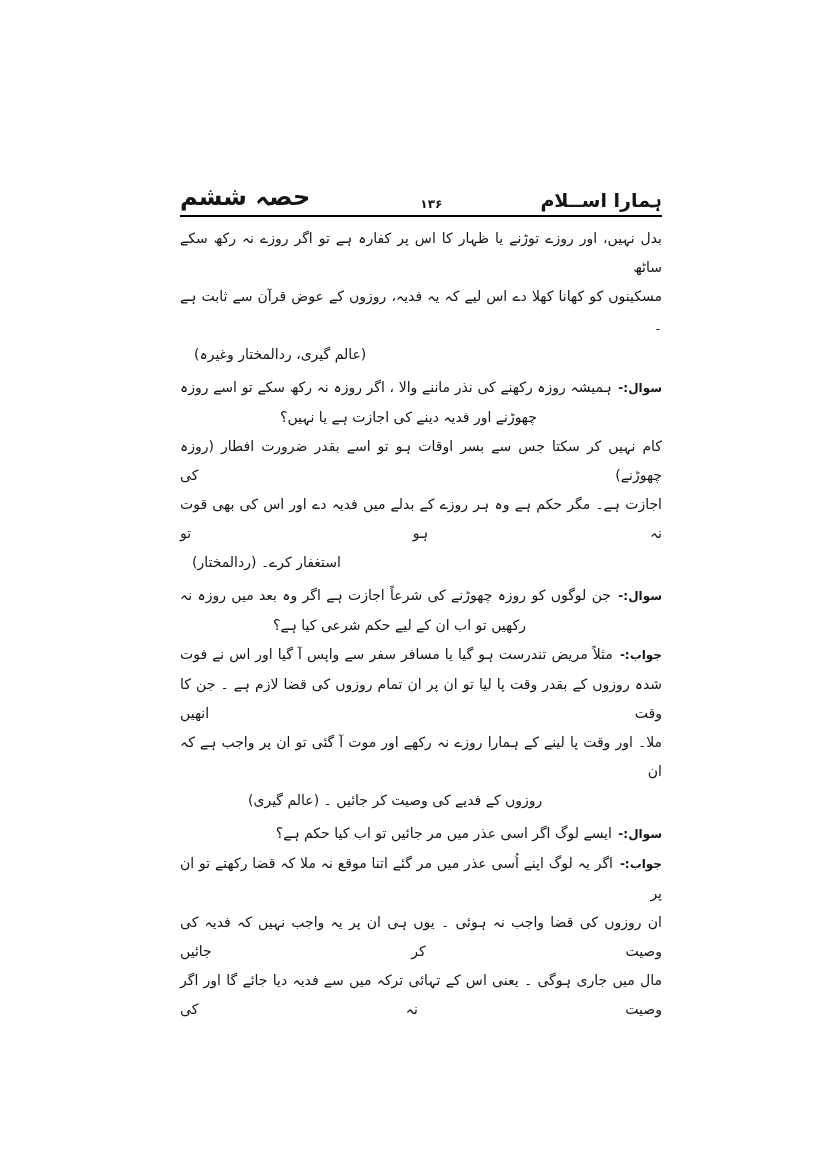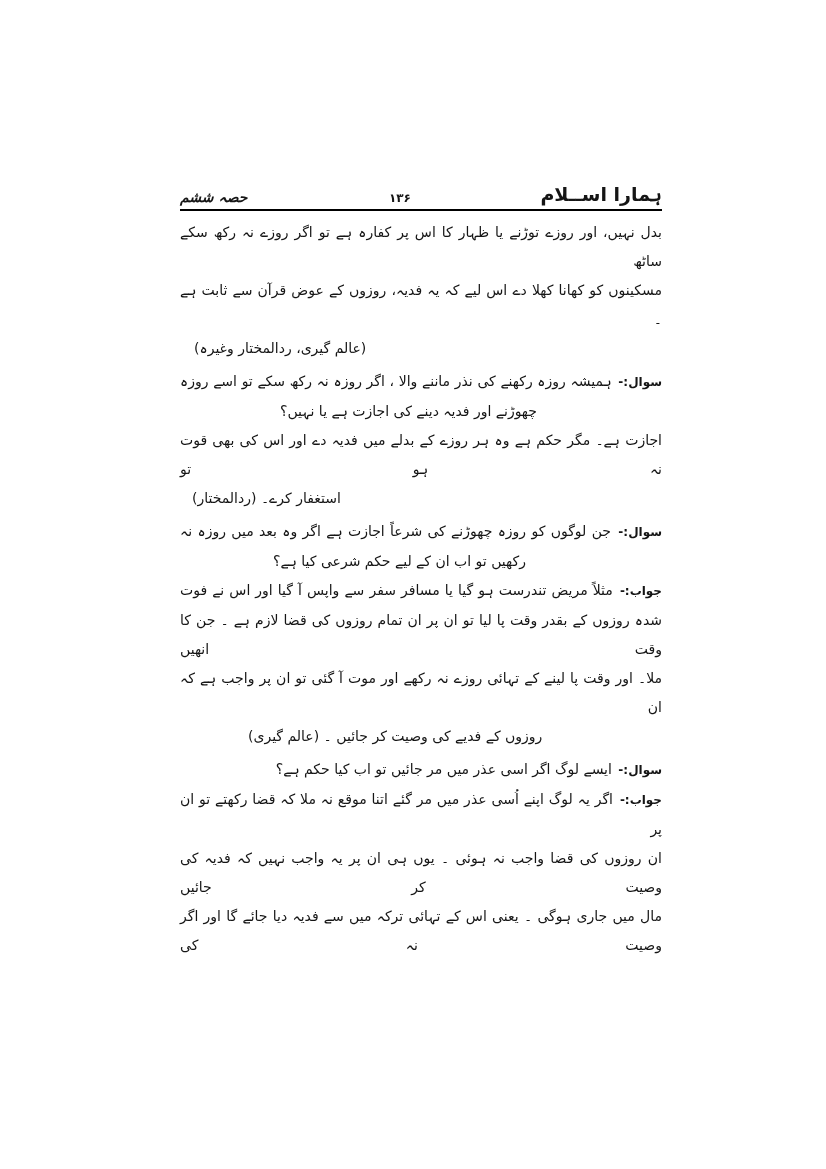--- a/index.html
+++ b/index.html
@@ -31,22 +31,21 @@
   }
   .header .h-title {
     font-size: 19px; font-weight: bold;
     letter-spacing: 0.5px;
   }
   .header .h-num {
     font-size: 12px; font-weight: bold;
     transform: translateX(6px);
   }
   .header .h-section {
-    font-size: 14px; font-weight: bold;
-    font-style: italic;
+    font-size: 24px; font-weight: bold;
   }
   .rule {
     height: 0;
     border-bottom: 2.5px solid #000;
   }
   
   .bodytext {
     margin-top: 7px;
     font-size: 14px;
     line-height: 29px;
@@ -89,31 +88,32 @@
         <div class="para continuation">
           <div class="line fill">بدل نہیں، اور روزے توڑنے یا ظہار کا اس پر کفارہ ہے تو اگر روزے نہ رکھ سکے ساٹھ</div>
           <div class="line fill">مسکینوں کو کھانا کھلا دے اس لیے کہ یہ فدیہ، روزوں کے عوض قرآن سے ثابت ہے ۔</div>
           <div class="line left" style="margin-left: 14px;">(عالم گیری، ردالمختار وغیرہ)</div>
         </div>
         <div class="para q">
           <div class="line fill"><span class="lead">سوال:-</span> ہمیشہ روزہ رکھنے کی نذر ماننے والا ، اگر روزہ نہ رکھ سکے تو اسے روزہ</div>
           <div class="line left" style="margin-left: 100px;">چھوڑنے اور فدیہ دینے کی اجازت ہے یا نہیں؟</div>
         </div>
         <div class="para a">
+          <div class="line fill">کام نہیں کر سکتا جس سے بسر اوقات ہو تو اسے بقدر ضرورت افطار (روزہ چھوڑنے) کی</div>
           <div class="line fill">اجازت ہے۔ مگر حکم ہے وہ ہر روزے کے بدلے میں فدیہ دے اور اس کی بھی قوت نہ ہو تو</div>
           <div class="line left" style="margin-left: 12px;">استغفار کرے۔ (ردالمختار)</div>
         </div>
         <div class="para q">
           <div class="line fill"><span class="lead">سوال:-</span> جن لوگوں کو روزہ چھوڑنے کی شرعاً اجازت ہے اگر وہ بعد میں روزہ نہ</div>
           <div class="line left" style="margin-left: 93px;">رکھیں تو اب ان کے لیے حکم شرعی کیا ہے؟</div>
         </div>
         <div class="para a">
           <div class="line fill"><span class="lead">جواب:-</span> مثلاً مریض تندرست ہو گیا یا مسافر سفر سے واپس آ گیا اور اس نے فوت</div>
           <div class="line fill">شدہ روزوں کے بقدر وقت پا لیا تو ان پر ان تمام روزوں کی قضا لازم ہے ۔ جن کا وقت انھیں</div>
-          <div class="line fill">ملا۔ اور وقت پا لینے کے تہائی روزے نہ رکھے اور موت آ گئی تو ان پر واجب ہے کہ ان</div>
+          <div class="line fill">ملا۔ اور وقت پا لینے کے ہمارا روزے نہ رکھے اور موت آ گئی تو ان پر واجب ہے کہ ان</div>
           <div class="line left" style="margin-left: 68px;">روزوں کے فدیے کی وصیت کر جائیں ۔ (عالم گیری)</div>
         </div>
         <div class="para q">
           <div class="line start"><span class="lead">سوال:-</span> ایسے لوگ اگر اسی عذر میں مر جائیں تو اب کیا حکم ہے؟</div>
         </div>
         <div class="para a">
           <div class="line fill"><span class="lead">جواب:-</span> اگر یہ لوگ اپنے اُسی عذر میں مر گئے اتنا موقع نہ ملا کہ قضا رکھتے تو ان پر</div>
           <div class="line fill">ان روزوں کی قضا واجب نہ ہوئی ۔ یوں ہی ان پر یہ واجب نہیں کہ فدیہ کی وصیت کر جائیں</div>
           <div class="line fill">مال میں جاری ہوگی ۔ یعنی اس کے تہائی ترکہ میں سے فدیہ دیا جائے گا اور اگر وصیت نہ کی</div>
         </div>

